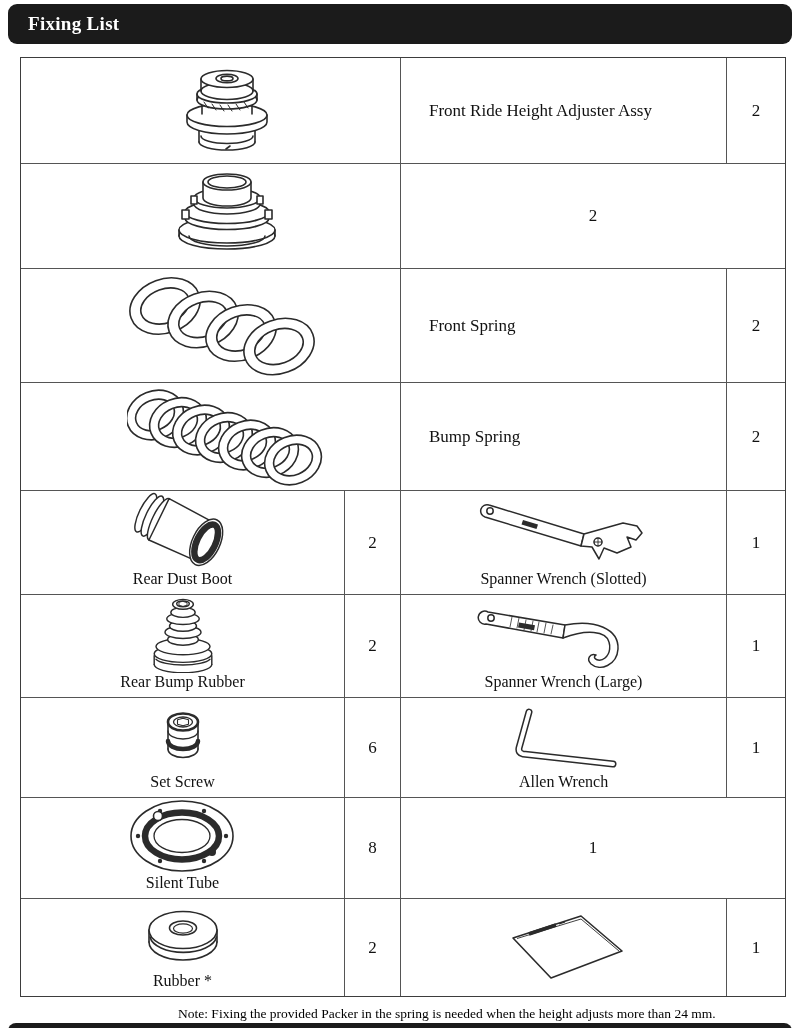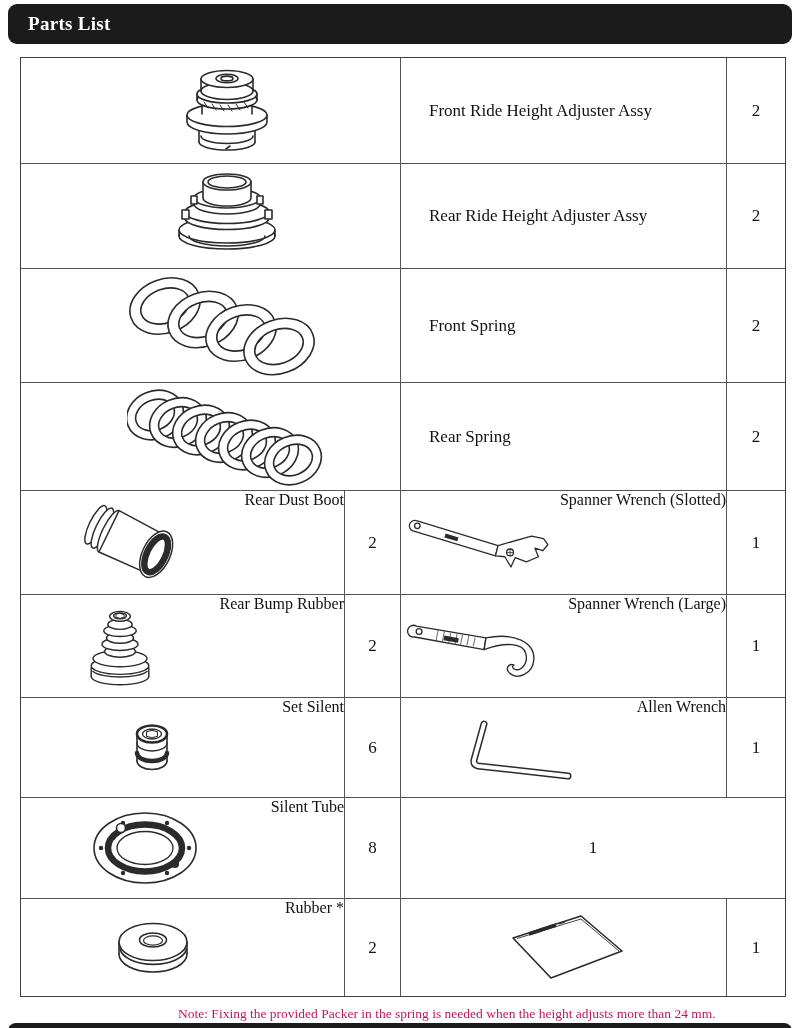--- a/index.html
+++ b/index.html
@@ -12,38 +12,38 @@
         box-sizing:border-box;background:#fff;}
   .row{display:flex;border-bottom:1px solid #555;box-sizing:border-box;}
   .row:last-child{border-bottom:none;}
   .cell{border-right:1px solid #555;box-sizing:border-box;display:flex;}
   .cell:last-child{border-right:none;}
   .r1{height:106px}.r2{height:105px}.r3{height:114px}.r4{height:108px}
   .r5{height:104px}.r6{height:103px}.r7{height:100px}.r8{height:101px}.r9{height:97px}
   .c-img{width:380px;align-items:center;justify-content:center;}
   .c-name{width:326px;align-items:center;padding-left:28px;font-size:17px;}
   .c-qty{flex:1;align-items:center;justify-content:center;font-size:17px;}
-  .c-item{width:324px;flex-direction:row;}
+  .c-item{width:324px;flex-direction:column;}
   .c-q1{width:56px;align-items:center;justify-content:center;font-size:17px;}
-  .c-item2{width:326px;flex-direction:row;}
+  .c-item2{width:326px;flex-direction:column;}
   .fig{flex:1;display:flex;align-items:center;justify-content:center;overflow:hidden;}
   .cap{text-align:center;padding-bottom:6px;font-size:16px;}
   .nudge{transform:translateX(16px);}
-  .note{position:absolute;left:178px;top:1006px;font-size:13.5px;color:#be185d;}
+  .note{position:absolute;left:178px;top:1006px;font-size:13.5px;color:#000000;}
   .bottom-bar{position:absolute;left:8px;top:1023px;width:784px;height:8px;background:#1b1b1b;
         border-radius:8px 8px 0 0;}
   svg{display:block;}
 </style>
 </head>
 <body>
 
 <div class="page">
 
   <div class="header-bar">
-    <span class="header-title">Parts List</span>
+    <span class="header-title">Fixing List</span>
   </div>
 
   <div class="parts-table">
 
     <div class="row r1">
       <div class="cell c-img">
         <svg class="nudge" width="170" height="96" viewBox="0 0 170 96">
           <g fill="#fff" stroke="#2b2b2b" stroke-width="1.6" stroke-linejoin="round" stroke-linecap="round">
             <path d="M57,52 V79 M113,52 V79" fill="none"></path>
             <path d="M57,79 A28,8 0 0 0 113,79" fill="none"></path>
@@ -85,21 +85,20 @@
             <path d="M52,30 V36 M118,30 V36" fill="none"></path>
             <ellipse cx="85" cy="30" rx="33" ry="10"></ellipse>
             <rect x="49" y="28" width="6" height="8"></rect>
             <rect x="115" y="28" width="6" height="8"></rect>
             <path d="M61,14 V30 A24,8 0 0 0 109,30 V14 Z"></path>
             <ellipse cx="85" cy="14" rx="24" ry="8"></ellipse>
             <ellipse cx="85" cy="14" rx="19" ry="6"></ellipse>
           </g>
         </svg>
       </div>
-      <div class="cell c-name">Rear Ride Height Adjuster Assy</div>
       <div class="cell c-qty">2</div>
     </div>
 
     <div class="row r3">
       <div class="cell c-img">
         <svg class="nudge" width="200" height="100" viewBox="0 0 200 100">
           <g fill="#fff" fill-rule="evenodd" stroke="#2b2b2b" stroke-width="1.6" stroke-linejoin="round">
             <path transform="rotate(-20 38 30)" d="M2,30 a36,27 0 1 0 72,0 a36,27 0 1 0 -72,0 Z M13,30 a25,17 0 1 0 50,0 a25,17 0 1 0 -50,0 Z"></path>
             <path transform="rotate(-20 76 43.5)" d="M40,43.5 a36,27 0 1 0 72,0 a36,27 0 1 0 -72,0 Z M51,43.5 a25,17 0 1 0 50,0 a25,17 0 1 0 -50,0 Z"></path>
             <path transform="rotate(-20 114 57)" d="M78,57 a36,27 0 1 0 72,0 a36,27 0 1 0 -72,0 Z M89,57 a25,17 0 1 0 50,0 a25,17 0 1 0 -50,0 Z"></path>
@@ -118,21 +117,21 @@
             <path transform="rotate(-22 28 28)" d="M-1,28 a29,24 0 1 0 58,0 a29,24 0 1 0 -58,0 Z M8,28 a20,15 0 1 0 40,0 a20,15 0 1 0 -40,0 Z"></path>
             <path transform="rotate(-22 51 35.5)" d="M22,35.5 a29,24 0 1 0 58,0 a29,24 0 1 0 -58,0 Z M31,35.5 a20,15 0 1 0 40,0 a20,15 0 1 0 -40,0 Z"></path>
             <path transform="rotate(-22 74 43)" d="M45,43 a29,24 0 1 0 58,0 a29,24 0 1 0 -58,0 Z M54,43 a20,15 0 1 0 40,0 a20,15 0 1 0 -40,0 Z"></path>
             <path transform="rotate(-22 97 50.5)" d="M68,50.5 a29,24 0 1 0 58,0 a29,24 0 1 0 -58,0 Z M77,50.5 a20,15 0 1 0 40,0 a20,15 0 1 0 -40,0 Z"></path>
             <path transform="rotate(-22 120 58)" d="M91,58 a29,24 0 1 0 58,0 a29,24 0 1 0 -58,0 Z M100,58 a20,15 0 1 0 40,0 a20,15 0 1 0 -40,0 Z"></path>
             <path transform="rotate(-22 143 65.5)" d="M114,65.5 a29,24 0 1 0 58,0 a29,24 0 1 0 -58,0 Z M123,65.5 a20,15 0 1 0 40,0 a20,15 0 1 0 -40,0 Z"></path>
             <path transform="rotate(-22 166 73)" d="M137,73 a29,24 0 1 0 58,0 a29,24 0 1 0 -58,0 Z M146,73 a20,15 0 1 0 40,0 a20,15 0 1 0 -40,0 Z"></path>
           </g>
         </svg>
       </div>
-      <div class="cell c-name">Rear Spring</div>
+      <div class="cell c-name">Bump Spring</div>
       <div class="cell c-qty">2</div>
     </div>
 
     <div class="row r5">
       <div class="cell c-item">
         <div class="fig">
           <svg width="150" height="92" viewBox="0 0 150 100">
             <g transform="rotate(26 75 50)" fill="#fff" stroke="#2b2b2b" stroke-width="1.6" stroke-linejoin="round">
               <ellipse cx="30" cy="50" rx="7" ry="23"></ellipse>
               <ellipse cx="38" cy="50" rx="7" ry="24"></ellipse>
@@ -213,21 +212,21 @@
               <path d="M15,18 V44 M45,18 V44" fill="none"></path>
               <path d="M15,44 A15,8.5 0 0 0 45,44" fill="none"></path>
               <path d="M15,36 A15,8 0 0 0 45,36" fill="none" stroke-width="4.5"></path>
               <path d="M15,26 A15,8 0 0 0 45,26" fill="none" stroke-width="1.3"></path>
               <ellipse cx="30" cy="17" rx="15" ry="8.5" stroke-width="2.6"></ellipse>
               <ellipse cx="30" cy="17" rx="9.5" ry="5" stroke-width="1.3"></ellipse>
               <polygon points="30,13.2 35.5,14.8 35.5,19.2 30,20.8 24.5,19.2 24.5,14.8" fill="none" stroke-width="1.1"></polygon>
             </g>
           </svg>
         </div>
-        <div class="cap">Set Silent</div>
+        <div class="cap">Set Screw</div>
       </div>
       <div class="cell c-q1">6</div>
       <div class="cell c-item2">
         <div class="fig">
           <svg width="150" height="68" viewBox="0 0 150 68">
             <path d="M40,10 L30,46 Q29,51 34,52 L124,62" fill="none" stroke="#2b2b2b" stroke-width="7" stroke-linecap="round" stroke-linejoin="round"></path>
             <path d="M40,10 L30,46 Q29,51 34,52 L124,62" fill="none" stroke="#fff" stroke-width="4" stroke-linecap="round" stroke-linejoin="round"></path>
           </svg>
         </div>
         <div class="cap">Allen Wrench</div>

